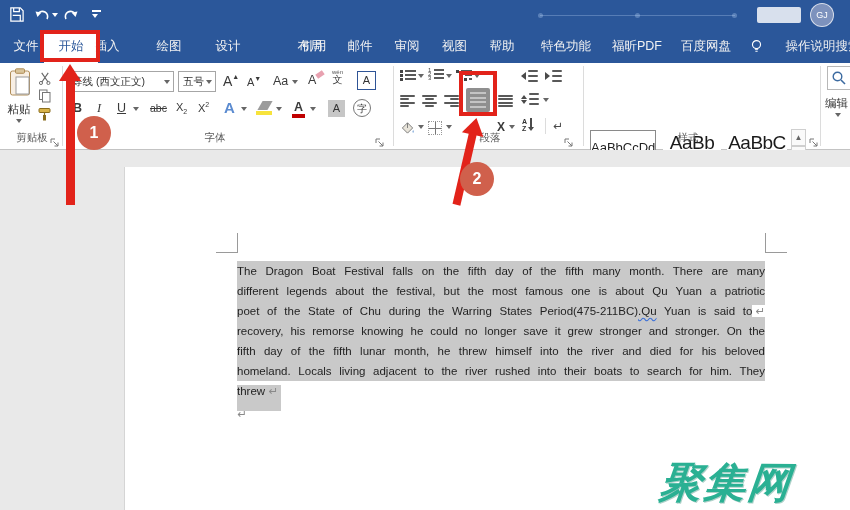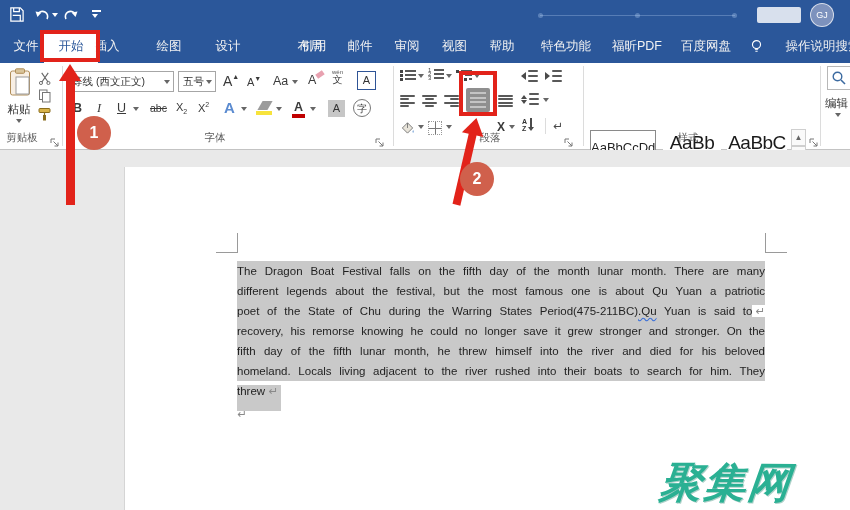--- a/index.html
+++ b/index.html
@@ -168,21 +168,21 @@
           <rect x="4.5" y="3.5" width="7.5" height="9.5" fill="#fff" stroke="#777"></rect>
         </svg>
     </div>
     <div class="abs" style="left:37px;top:44px;">
       <svg width="15" height="15" viewBox="0 0 15 15">
           <rect x="2" y="1.5" width="11" height="4" rx="1" fill="#d9b44a" stroke="#8a6d1d"></rect>
           <path d="M7.5 5.5 v2.5" stroke="#8a6d1d" stroke-width="1.2"></path>
           <rect x="6" y="8" width="3" height="5.5" fill="#8a6d1d"></rect>
         </svg>
     </div>
-    <div class="glabel" style="left:0;width:44px;">剪贴板</div>
+    <div class="glabel" style="left:10px;width:44px;">剪贴板</div>
     <div class="abs" style="left:50px;top:70px;">
       <svg width="9" height="9" viewBox="0 0 9 9">
           <path d="M1 1 h4 M1 1 v4 M3.5 3.5 L8 8 M8 4.5 V8 H4.5" stroke="#777" fill="none"></path>
         </svg>
     </div>
 
     <div class="combo" style="left:67px;top:8px;width:107px;"><span>等线 (西文正文)</span><span class="crt"></span></div>
     <div class="combo" style="left:178px;top:8px;width:38px;"><span>五号</span><span class="crt"></span></div>
     <div class="btn-letter" style="left:223px;top:10px;font-size:14px;"><span>A</span><span style="font-size:7px;vertical-align:7px;">▲</span></div>
     <div class="btn-letter" style="left:247px;top:12px;font-size:11px;"><span>A</span><span style="font-size:7px;vertical-align:5px;">▼</span></div>
@@ -396,21 +396,21 @@
   <div class="abs grayband"></div>
   <div class="abs" style="left:0;top:167px;width:124px;height:343px;background:#e9e9e9;"></div>
   <div class="abs page"></div>
 
   <div class="cropline" style="left:237px;top:233px;width:1px;height:20px;"></div>
   <div class="cropline" style="left:216px;top:252px;width:22px;height:1px;"></div>
   <div class="cropline" style="left:765px;top:233px;width:1px;height:20px;"></div>
   <div class="cropline" style="left:765px;top:252px;width:22px;height:1px;"></div>
 
   <div class="abs doctext">
-    <div class="dline">The Dragon Boat Festival falls on the fifth day of the month lunar month. There are many</div>
+    <div class="dline">The Dragon Boat Festival falls on the fifth day of the fifth many month. There are many</div>
     <div class="dline">different legends about the festival, but the most famous one is about Qu Yuan a patriotic</div>
     <div class="dline"><span>poet of the State of Chu during the Warring States Period(475-211BC)</span><span class="wavy">.Qu</span><span> Yuan is said to</span><span class="pmark-white">↵</span></div>
     <div class="dline">recovery, his remorse knowing he could no longer save it grew stronger and stronger. On the</div>
     <div class="dline">fifth day of the fifth lunar month, he threw himself into the river and died for his beloved</div>
     <div class="dline">homeland. Locals living adjacent to the river rushed into their boats to search for him. They</div>
     <div class="dline7"><span class="hl7"><span>threw</span> <span class="pmark">↵</span></span></div>
     <div class="dline7" style="margin-top:3px;"><span class="pmark">↵</span></div>
   </div>
 
 

